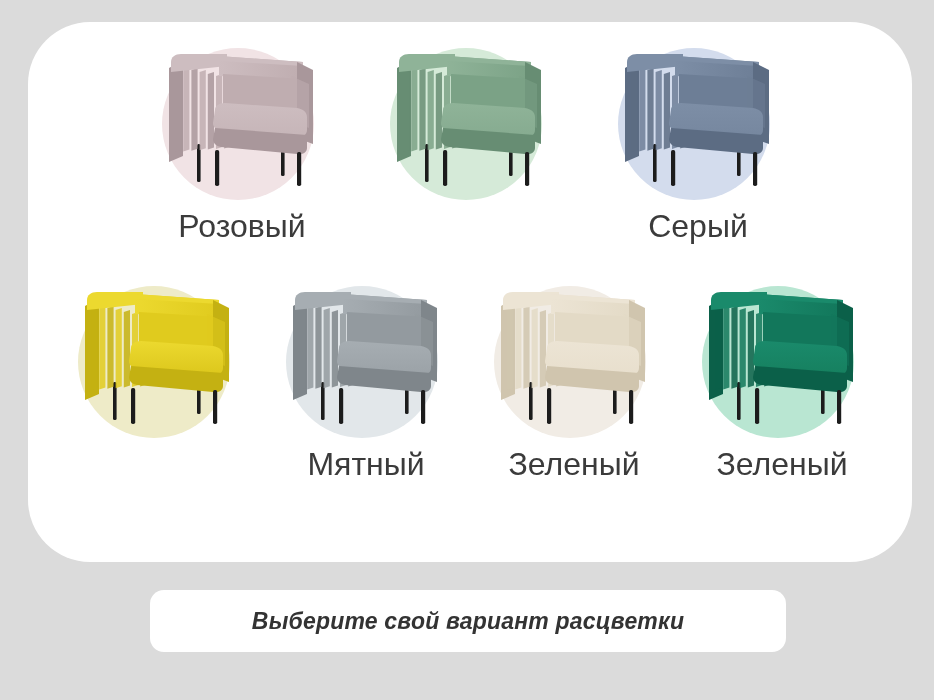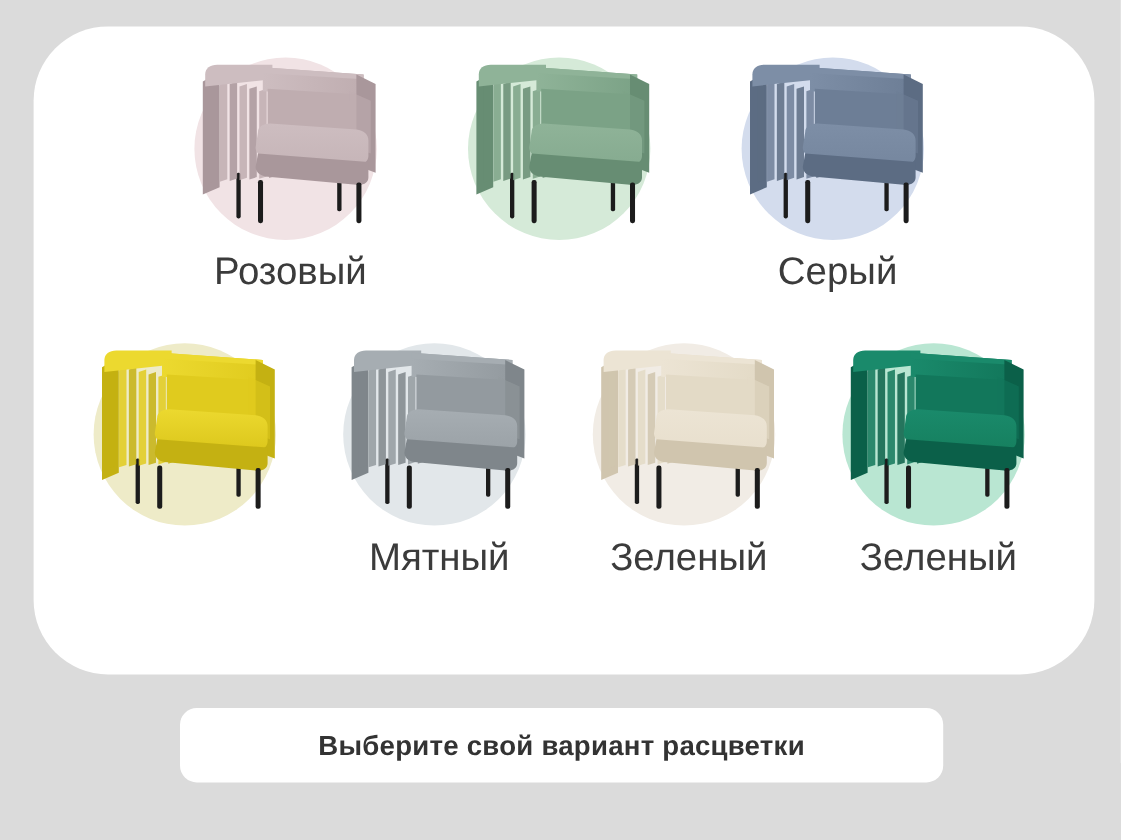--- a/index.html
+++ b/index.html
@@ -106,20 +106,21 @@
     position: absolute;
     left: 150px;
     top: 590px;
     width: 636px;
     height: 62px;
     background: #ffffff;
     border-radius: 14px;
     display: flex;
     align-items: center;
     justify-content: center;
+    font-style: italic;
   }
   #cta-banner-text {
     font-size: 23px;
     font-weight: bold;
     color: #333333;
     letter-spacing: 0.2px;
     font-family: "Liberation Sans", sans-serif;
   }
 </style>
 </head>

